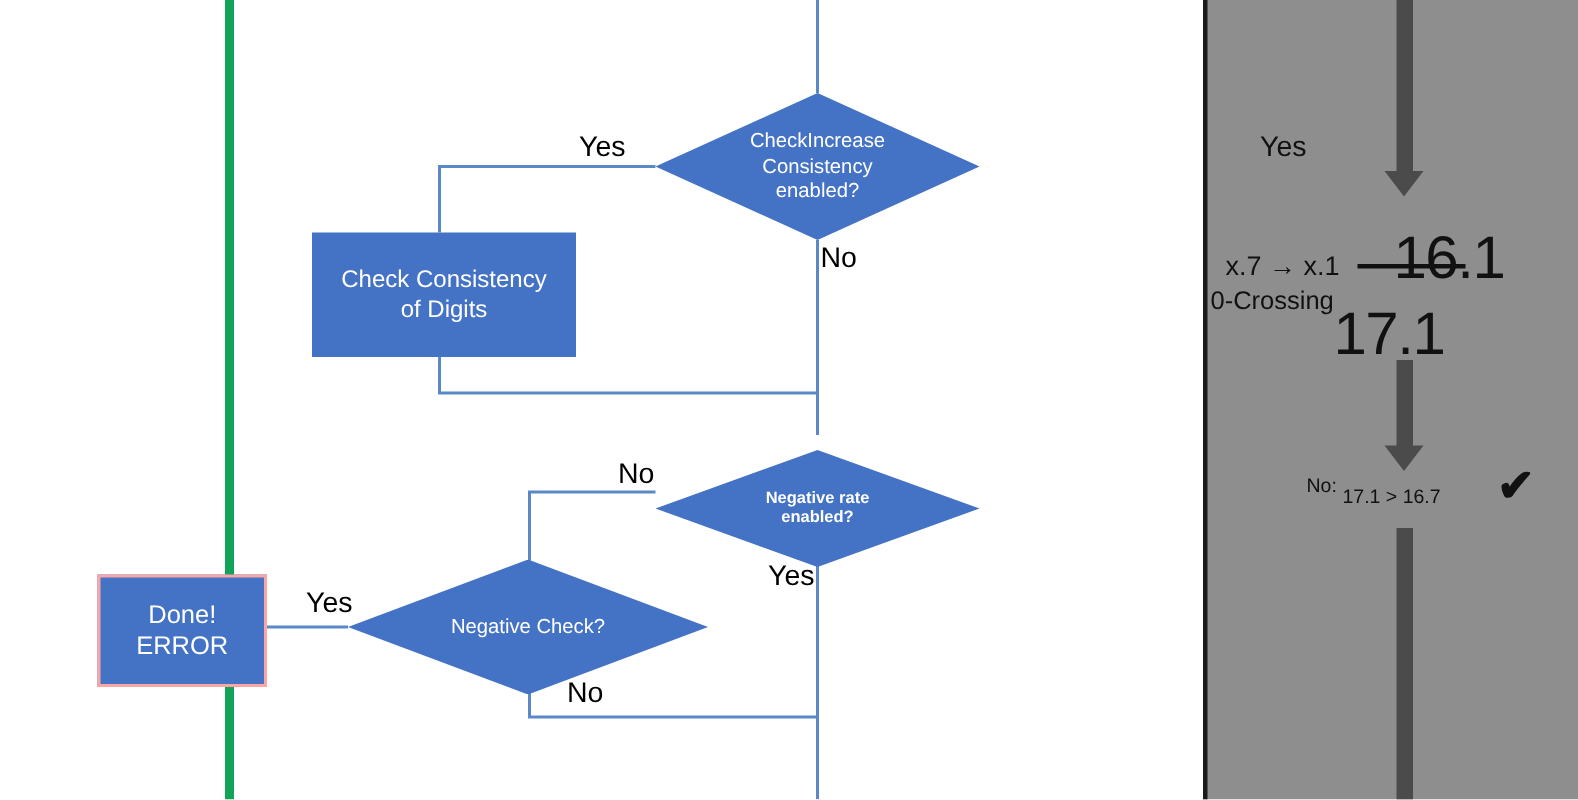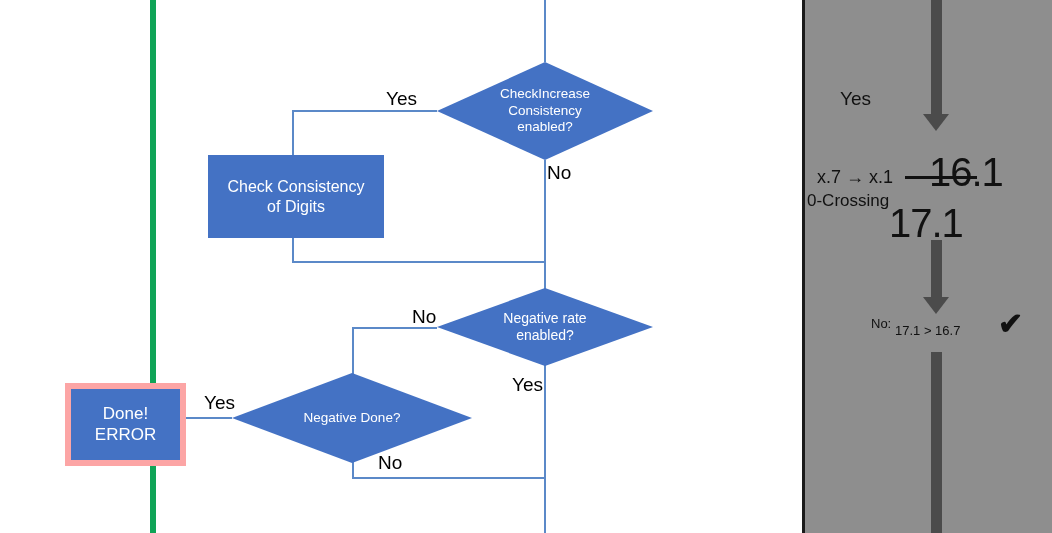--- a/index.html
+++ b/index.html
@@ -15,21 +15,21 @@
         text-align:center;color:#fff;line-height:1.22;}
 
   .diamond{background:transparent;}
   .diamond .dshape{position:absolute;left:0;top:0;width:100%;height:100%;
       background:var(--blue,#4472C4);
       -webkit-clip-path:polygon(50% 0,100% 50%,50% 100%,0 50%);
       clip-path:polygon(50% 0,100% 50%,50% 100%,0 50%);}
   .diamond .dtext{position:relative;z-index:1;width:78%;}
 
   .rect{background:var(--blue,#4472C4);}
-  .rect.bordered{border:6px solid #fca5a5;}
+  .rect.bordered{border:2px solid #fca5a5;}
 
   .lbl{position:absolute;z-index:4;color:#000;white-space:nowrap;}
 
   
   #panel{position:absolute;left:802px;top:0;width:250px;height:533px;
          background:var(--panelgray,#8E8E8E);border-left:3px solid #1a1a1a;
          box-sizing:border-box;z-index:5;overflow:hidden;}
   .arrow-shaft{position:absolute;background:var(--arrow,#4B4B4B);width:11px;}
   .arrow-head{position:absolute;width:0;height:0;border-left:13px solid transparent;
               border-right:13px solid transparent;border-top:17px solid var(--arrow,#4B4B4B);}
@@ -77,32 +77,32 @@
     </div>
   </div>
 
   <div class="node rect" style="left:208px;top:155px;width:176px;height:83px;font-size:16px;">
     <div>
       <div>Check Consistency</div>
       <div>of Digits</div>
     </div>
   </div>
 
-  <div class="node diamond" style="left:437px;top:288px;width:216px;height:78px;font-size:14px;">
+  <div class="node diamond" style="left:437px;top:300px;width:216px;height:78px;font-size:11px;font-weight:bold;">
     <div class="dshape"></div>
     <div class="dtext">
       <div>Negative rate</div>
       <div>enabled?</div>
     </div>
   </div>
 
   <div class="node diamond" style="left:232px;top:373px;width:240px;height:90px;font-size:13.5px;">
     <div class="dshape"></div>
     <div class="dtext">
-      <div>Negative Done?</div>
+      <div>Negative Check?</div>
     </div>
   </div>
 
   <div class="node rect bordered" style="left:65px;top:383px;width:109px;height:71px;font-size:17px;">
     <div>
       <div>Done!</div>
       <div>ERROR</div>
     </div>
   </div>
 

